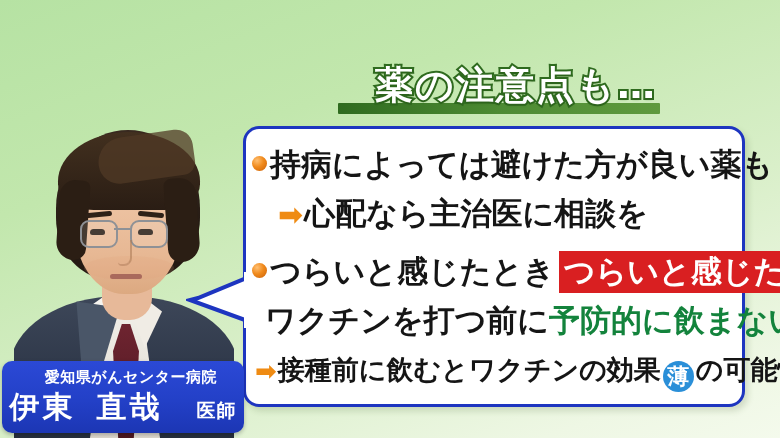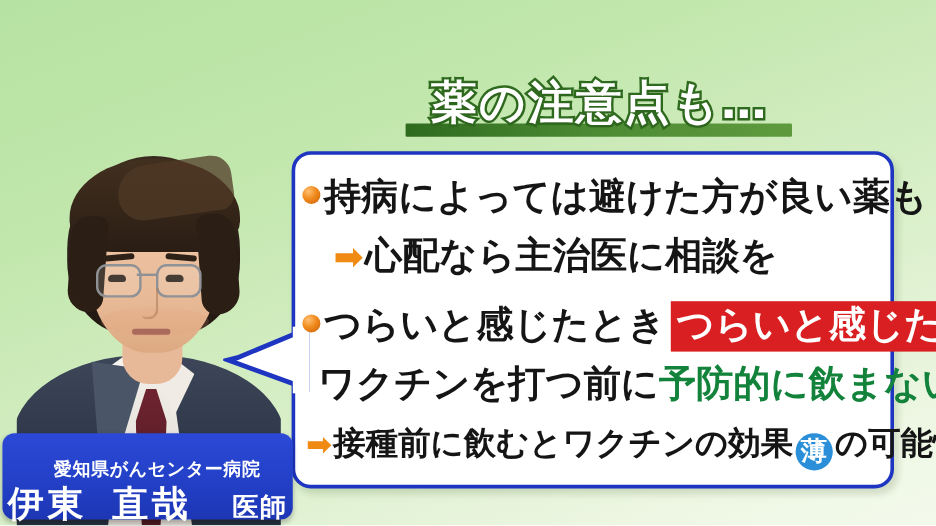--- a/index.html
+++ b/index.html
@@ -31,21 +31,21 @@
     position: absolute;
     left: 8px;
     top: 41px;
     width: 322px;
     height: 11px;
     background: linear-gradient(90deg, #2f6b1f 0%, #4d8b33 50%, #5f9a3e 100%);
     border-radius: 1px;
   }
   #title-text {
     position: absolute;
-    left: 0;
+    left: 16px;
     top: 0;
     width: 340px;
     text-align: center;
     font-size: 38px;
     font-weight: bold;
     line-height: 46px;
     letter-spacing: 2px;
     color: #ffffff;
     -webkit-text-stroke: 4px #2f6b1f;
     paint-order: stroke fill;
@@ -233,39 +233,39 @@
     background: linear-gradient(180deg, #2b49d6 0%, #2340c7 55%, #1c36b4 100%);
     border-radius: 10px;
     box-shadow: 0 2px 4px rgba(0,0,0,.25);
     text-align: center;
   }
   #affiliation {
     color: #ffffff;
     font-size: 15px;
     font-weight: bold;
     line-height: 26px;
-    margin-top: 17px;
+    margin-top: 3px;
     letter-spacing: .5px;
     white-space: nowrap;
     padding-left: 16px;
   }
   #name-row {
     line-height: 38px;
     white-space: nowrap;
   }
   #doctor-name {
     color: #ffffff;
     font-size: 30px;
     font-weight: bold;
     letter-spacing: 3px;
     font-family: Liberation Mono, monospace;
   }
   #doctor-title {
     color: #ffffff;
-    font-size: 22px;
+    font-size: 19px;
     font-weight: bold;
     letter-spacing: 1px;
     margin-left: 2px;
     padding-left: 32px;
   }
 
   
   #bubble {
     position: absolute;
     left: 243px;

